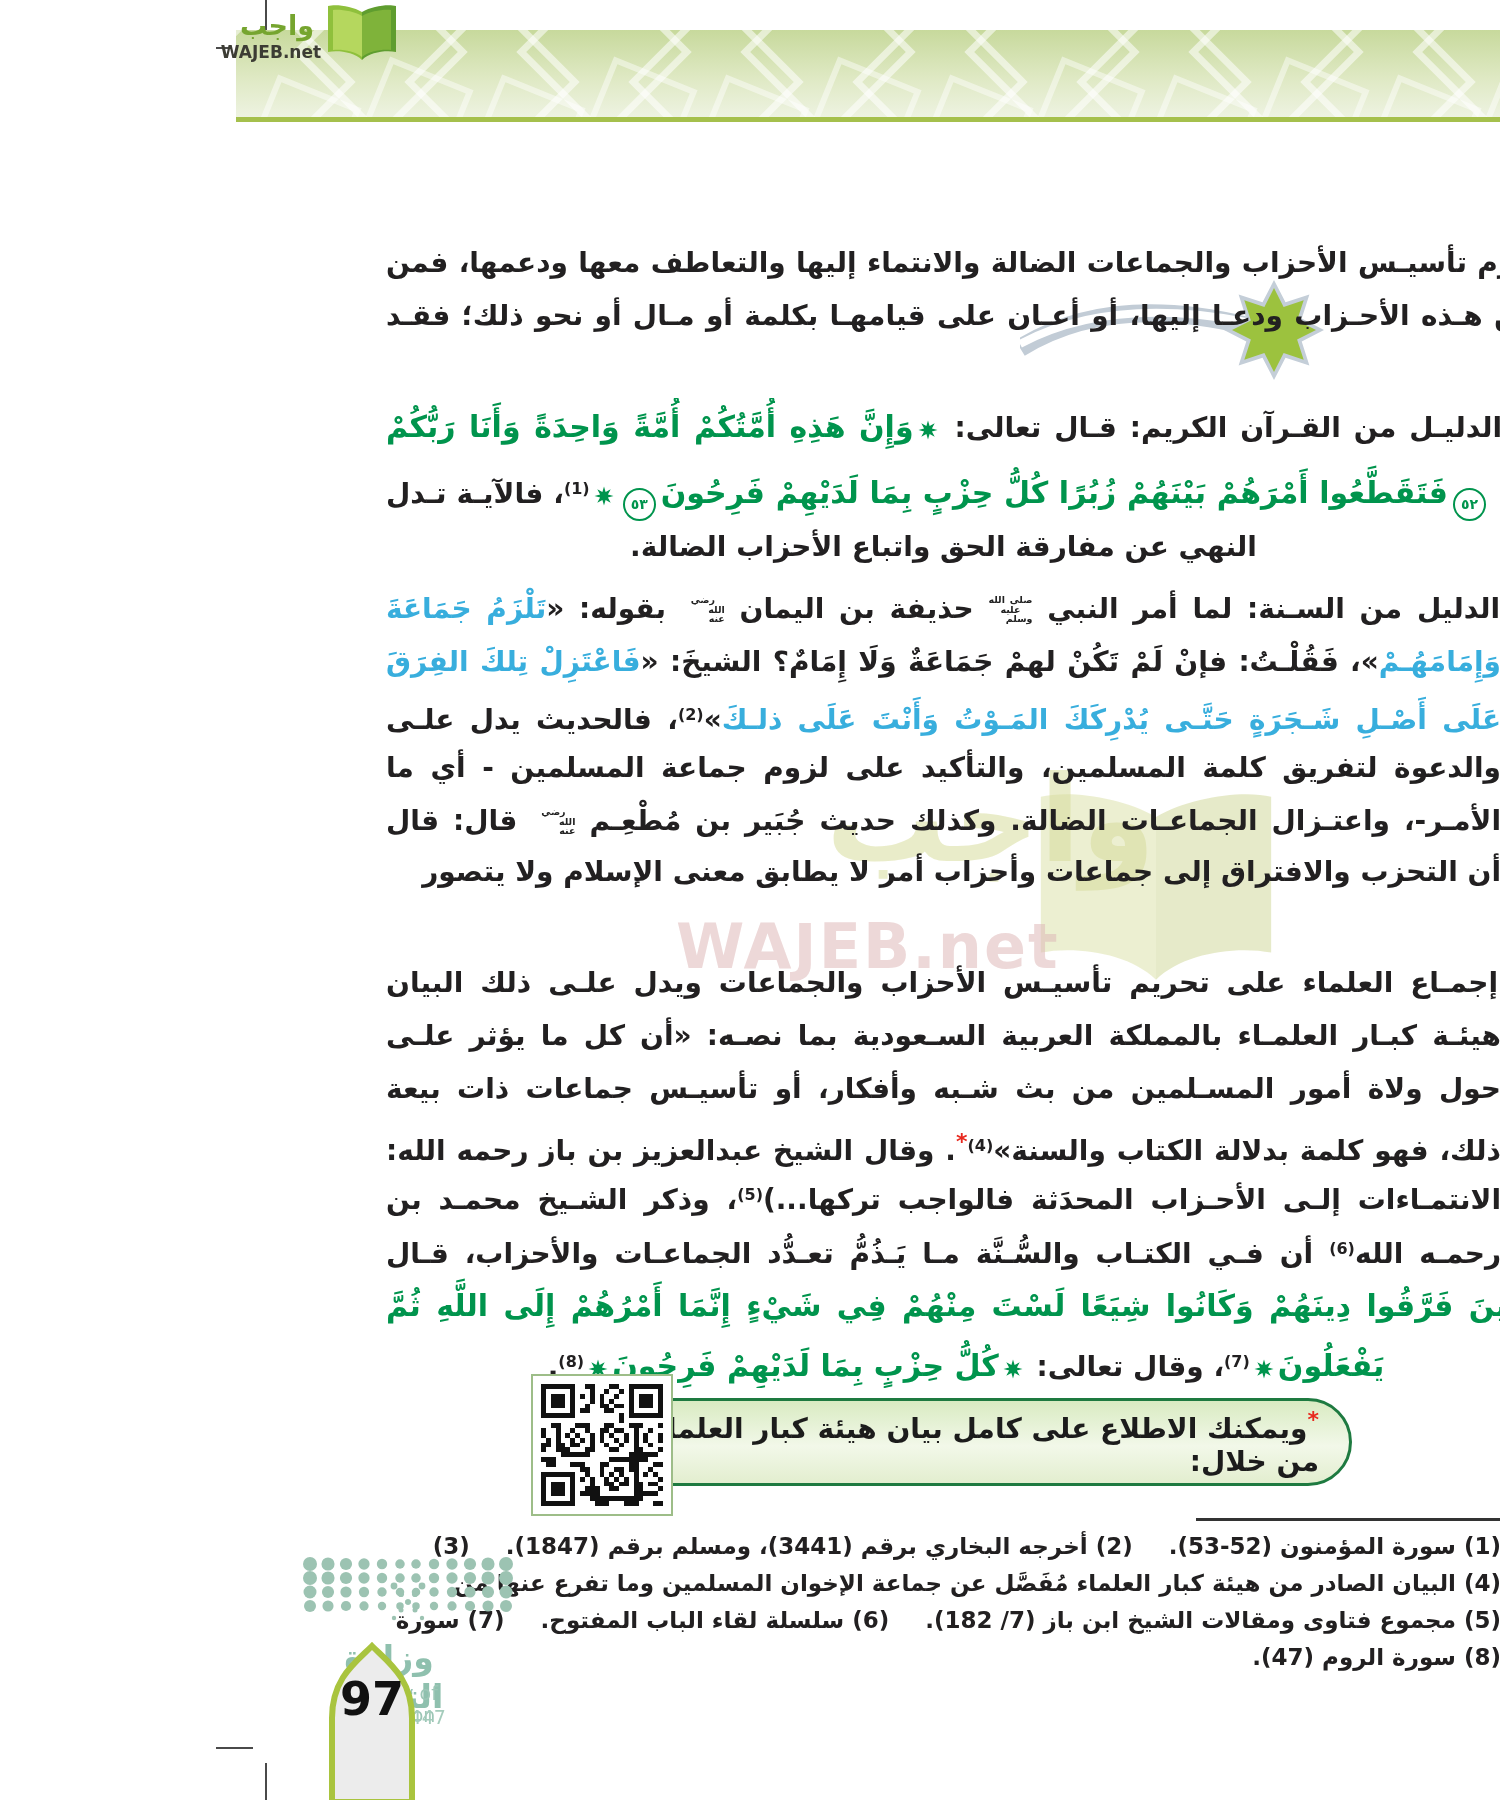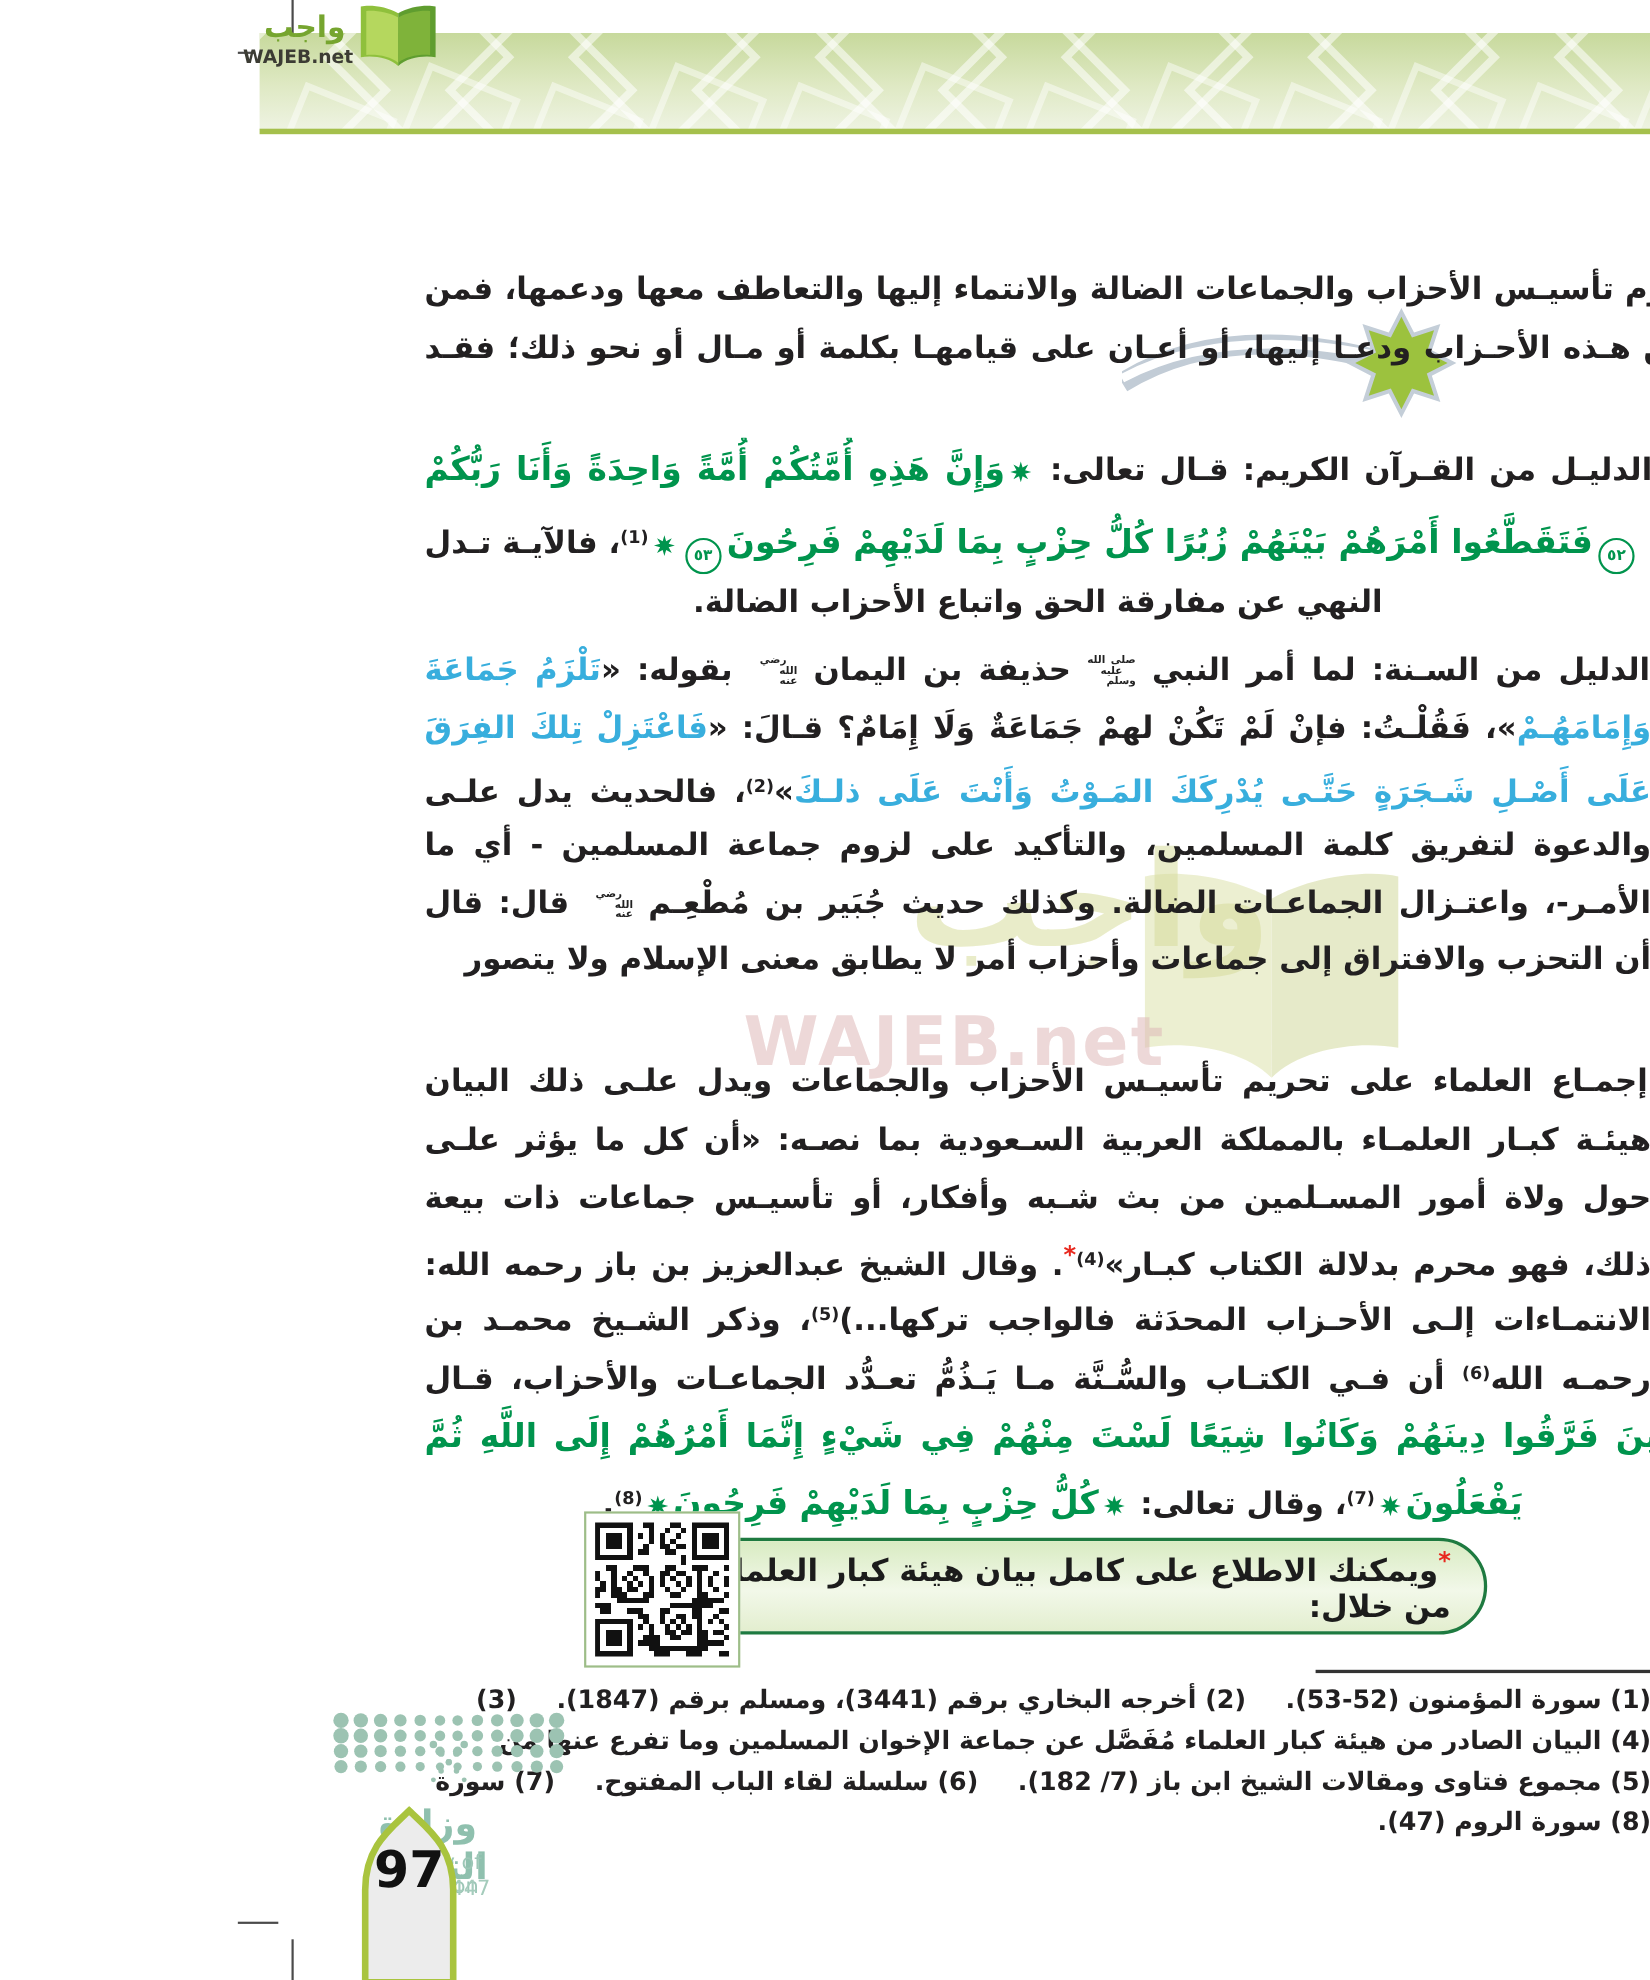--- a/index.html
+++ b/index.html
@@ -149,31 +149,31 @@
         <div class="tl j" style="height: 58px; line-height: 58px;"><span class="sb">1- الدليـل من القـرآن الكريم: قـال تعالى: </span><svg width="20" height="20" viewBox="0 0 20 20" class="brk">
             <polygon points="10.0,0.5 11.6,6.1 16.7,3.3 13.9,8.4 19.5,10.0 13.9,11.6 16.7,16.7 11.6,13.9 10.0,19.5 8.4,13.9 3.3,16.7 6.1,11.6 0.5,10.0 6.1,8.4 3.3,3.3 8.4,6.1" fill="#00944d"></polygon>
           </svg><span class="q">وَإِنَّ هَذِهِ أُمَّتُكُمْ أُمَّةً وَاحِدَةً وَأَنَا رَبُّكُمْ فَأَتَّقُونِ</span></div>
         <div class="tl j" style="height: 66px; line-height: 66px; padding-right: 55px;"><span class="vnum">٥٢</span><span class="q">فَتَقَطَّعُوا أَمْرَهُمْ بَيْنَهُمْ زُبُرًا كُلُّ حِزْبٍ بِمَا لَدَيْهِمْ فَرِحُونَ</span><span class="vnum">٥٣</span><svg width="20" height="20" viewBox="0 0 20 20" class="brk">
             <polygon points="10.0,0.5 11.6,6.1 16.7,3.3 13.9,8.4 19.5,10.0 13.9,11.6 16.7,16.7 11.6,13.9 10.0,19.5 8.4,13.9 3.3,16.7 6.1,11.6 0.5,10.0 6.1,8.4 3.3,3.3 8.4,6.1" fill="#00944d"></polygon>
           </svg><span class="sup">(1)</span><span class="sb">، فالآيـة تـدل علـى</span></div>
         <div class="tl r" style="height: 50px; line-height: 50px; padding-right: 45px; text-align: center;"><span class="sb">النهي عن مفارقة الحق واتباع الأحزاب الضالة.</span></div>
       </div>
       <div class="cb" style="top: 582px;">
         <div class="tl j" style="height: 53px; line-height: 53px;"><span class="sb">2- الدليل من السـنة: لما أمر النبي </span><span class="honor">صلى الله<br>عليه وسلم</span><span class="sb"> حذيفة بن اليمان </span><span class="honor">رضي الله<br>عنه</span><span class="sb"> بقوله: «</span><span class="h">تَلْزَمُ جَمَاعَةَ الْمُسْـلِمِينَ</span></div>
-        <div class="tl j" style="height: 53px; line-height: 53px; padding-right: 45px;"><span class="h">وَإِمَامَهُـمْ</span><span class="sb">»، فَقُلْـتُ: فإنْ لَمْ تَكُنْ لهمْ جَمَاعَةٌ وَلَا إِمَامٌ؟ قـالَ: «</span><span class="h">فَاعْتَزِلْ تِلكَ الفِرَقَ كُلَّهَا، ولو أَنْ تَعَضَّ</span></div>
+        <div class="tl j" style="height: 53px; line-height: 53px; padding-right: 45px;"><span class="h">وَإِمَامَهُـمْ</span><span class="sb">»، فَقُلْـتُ: فإنْ لَمْ تَكُنْ لهمْ جَمَاعَةٌ وَلَا إِمَامٌ؟ الشيخَ: «</span><span class="h">فَاعْتَزِلْ تِلكَ الفِرَقَ كُلَّهَا، ولو أَنْ تَعَضَّ</span></div>
         <div class="tl j" style="height: 53px; line-height: 53px; padding-right: 45px;"><span class="h">عَلَى أَصْـلِ شَـجَرَةٍ حَتَّـى يُدْرِكَكَ المَـوْتُ وَأَنْتَ عَلَى ذلـكَ</span><span class="sb">»</span><span class="sup">(2)</span><span class="sb">، فالحديث يدل علـى النهي عن التفرق</span></div>
         <div class="tl j" style="height: 53px; line-height: 53px; padding-right: 45px;"><span class="sb">والدعوة لتفريق كلمة المسلمين، والتأكيد على لزوم جماعة المسلمين - أي ما اجتمعوا عليه من ولي</span></div>
         <div class="tl j" style="height: 53px; line-height: 53px; padding-right: 45px;"><span class="sb">الأمـر-، واعتـزال الجماعـات الضالة. وكذلك حديث جُبَير بن مُطْعِـم </span><span class="honor">رضي الله<br>عنه</span><span class="sb"> قال: قال النبي </span></div>
         <div class="tl r" style="height: 50px; line-height: 50px; padding-right: 45px;"><span class="sb">أن التحزب والافتراق إلى جماعات وأحزاب أمر لا يطابق معنى الإسلام ولا يتصور فيه.</span></div>
       </div>
       <div class="cb" style="top: 956px;">
         <div class="tl j" style="height: 53px; line-height: 53px;"><span class="sb">3- إجمـاع العلماء على تحريم تأسيـس الأحزاب والجماعات ويدل علـى ذلك البيان الصادر من</span></div>
         <div class="tl j" style="height: 53px; line-height: 53px; padding-right: 45px;"><span class="sb">هيئـة كبـار العلمـاء بالمملكة العربية السـعودية بما نصـه: «أن كل ما يؤثر علـى وحدة الصف</span></div>
         <div class="tl j" style="height: 53px; line-height: 53px; padding-right: 45px;"><span class="sb">حول ولاة أمور المسـلمين من بث شـبه وأفكار، أو تأسيـس جماعات ذات بيعة وتنظيم، أو غير</span></div>
-        <div class="tl j" style="height: 53px; line-height: 53px; padding-right: 45px;"><span class="sb">ذلك، فهو محرم بدلالة الكتاب كبـار»</span><span class="sup">(4)</span><span class="supred">*</span><span class="sb">. وقال الشيخ عبدالعزيز بن باز رحمه الله: (أما</span></div>
+        <div class="tl j" style="height: 53px; line-height: 53px; padding-right: 45px;"><span class="sb">ذلك، فهو كلمة بدلالة الكتاب والسنة»</span><span class="sup">(4)</span><span class="supred">*</span><span class="sb">. وقال الشيخ عبدالعزيز بن باز رحمه الله: (أما</span></div>
         <div class="tl j" style="height: 53px; line-height: 53px; padding-right: 45px;"><span class="sb">الانتمـاءات إلـى الأحـزاب المحدَثة فالواجب تركها...)</span><span class="sup">(5)</span><span class="sb">، وذكر الشـيخ محمـد بن عثيمين</span></div>
         <div class="tl j" style="height: 55px; line-height: 55px; padding-right: 45px;"><span class="sb">رحمـه الله</span><span class="sup">(6)</span><span class="sb"> أن فـي الكتـاب والسُّـنَّة مـا يَـذُمُّ تعـدُّد الجماعـات والأحزاب، قـال تعالى: </span></div>
         <div class="tl j" style="height: 60px; line-height: 60px;"><span class="q">الَّذِينَ فَرَّقُوا دِينَهُمْ وَكَانُوا شِيَعًا لَسْتَ مِنْهُمْ فِي شَيْءٍ إِنَّمَا أَمْرُهُمْ إِلَى اللَّهِ ثُمَّ يُنَبِّئُهُم بِمَا كَانُوا</span></div>
         <div class="tl c" style="height: 52px; line-height: 52px;"><span class="q">يَفْعَلُونَ</span><svg width="20" height="20" viewBox="0 0 20 20" class="brk">
             <polygon points="10.0,0.5 11.6,6.1 16.7,3.3 13.9,8.4 19.5,10.0 13.9,11.6 16.7,16.7 11.6,13.9 10.0,19.5 8.4,13.9 3.3,16.7 6.1,11.6 0.5,10.0 6.1,8.4 3.3,3.3 8.4,6.1" fill="#00944d"></polygon>
           </svg><span class="sup">(7)</span><span class="sb">، وقال تعالى: </span><svg width="20" height="20" viewBox="0 0 20 20" class="brk">
             <polygon points="10.0,0.5 11.6,6.1 16.7,3.3 13.9,8.4 19.5,10.0 13.9,11.6 16.7,16.7 11.6,13.9 10.0,19.5 8.4,13.9 3.3,16.7 6.1,11.6 0.5,10.0 6.1,8.4 3.3,3.3 8.4,6.1" fill="#00944d"></polygon>
           </svg><span class="q">كُلُّ حِزْبٍ بِمَا لَدَيْهِمْ فَرِحُونَ</span><svg width="20" height="20" viewBox="0 0 20 20" class="brk">
             <polygon points="10.0,0.5 11.6,6.1 16.7,3.3 13.9,8.4 19.5,10.0 13.9,11.6 16.7,16.7 11.6,13.9 10.0,19.5 8.4,13.9 3.3,16.7 6.1,11.6 0.5,10.0 6.1,8.4 3.3,3.3 8.4,6.1" fill="#00944d"></polygon>
           </svg><span class="sup">(8)</span><span class="sb">.</span></div>

